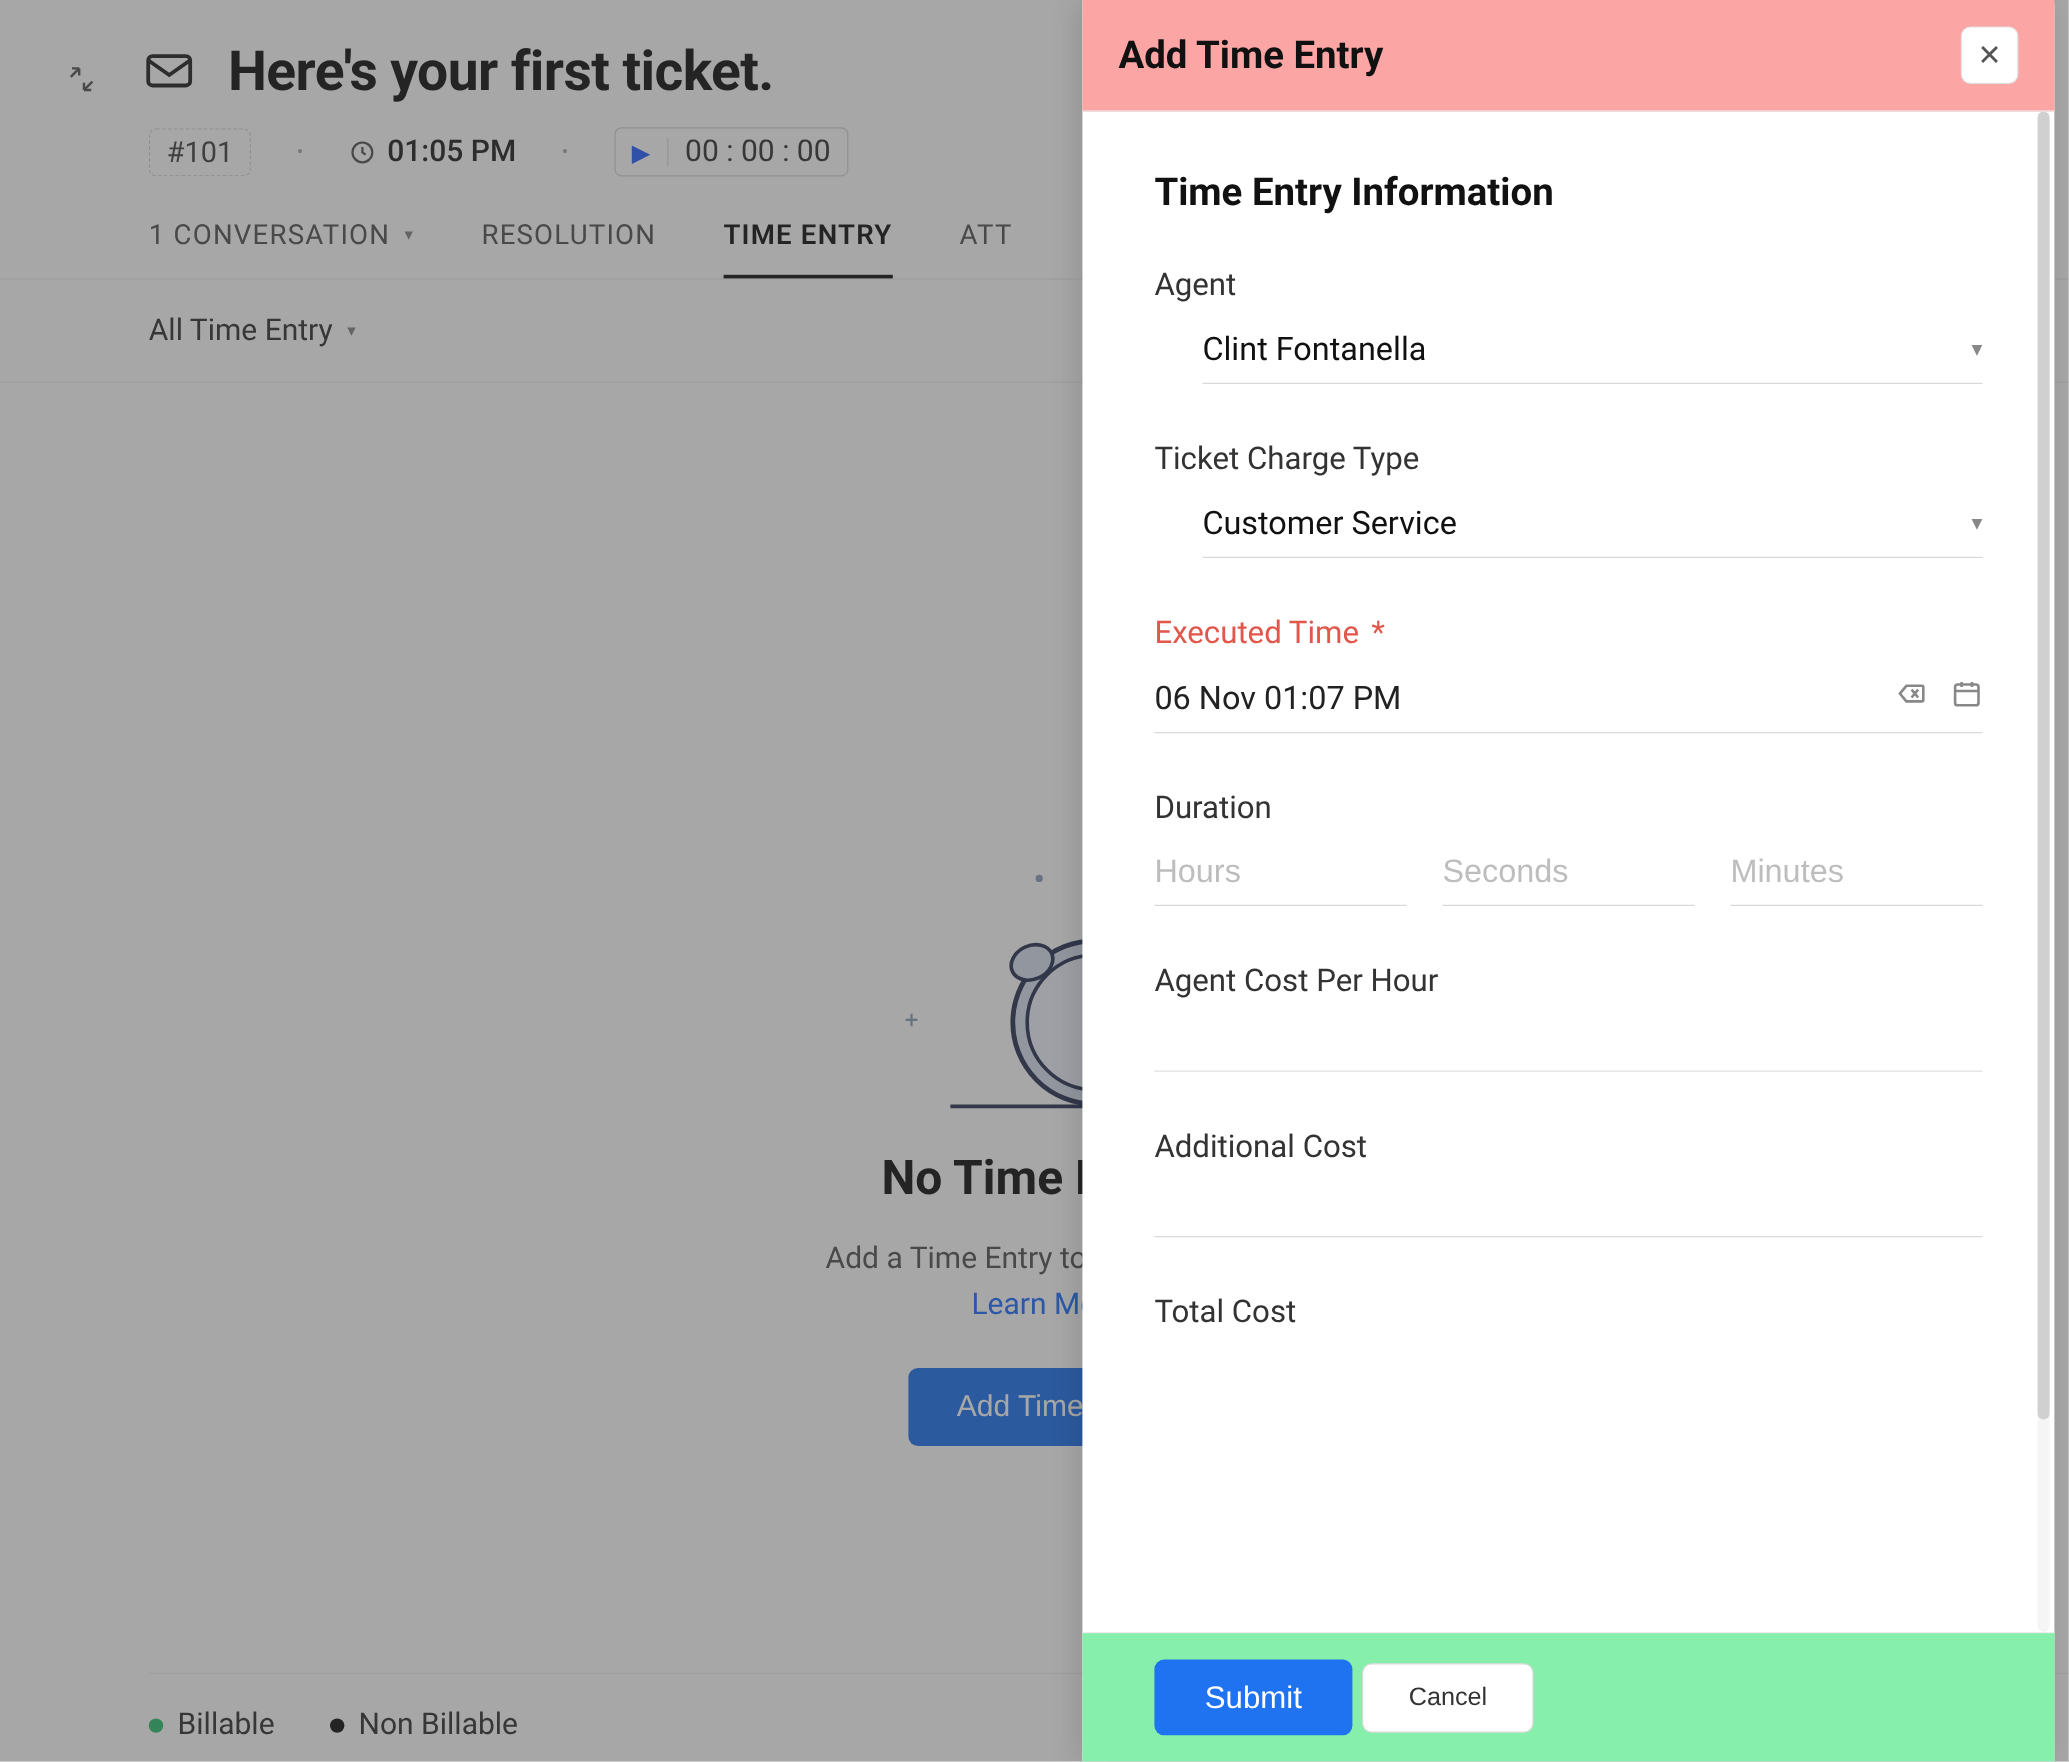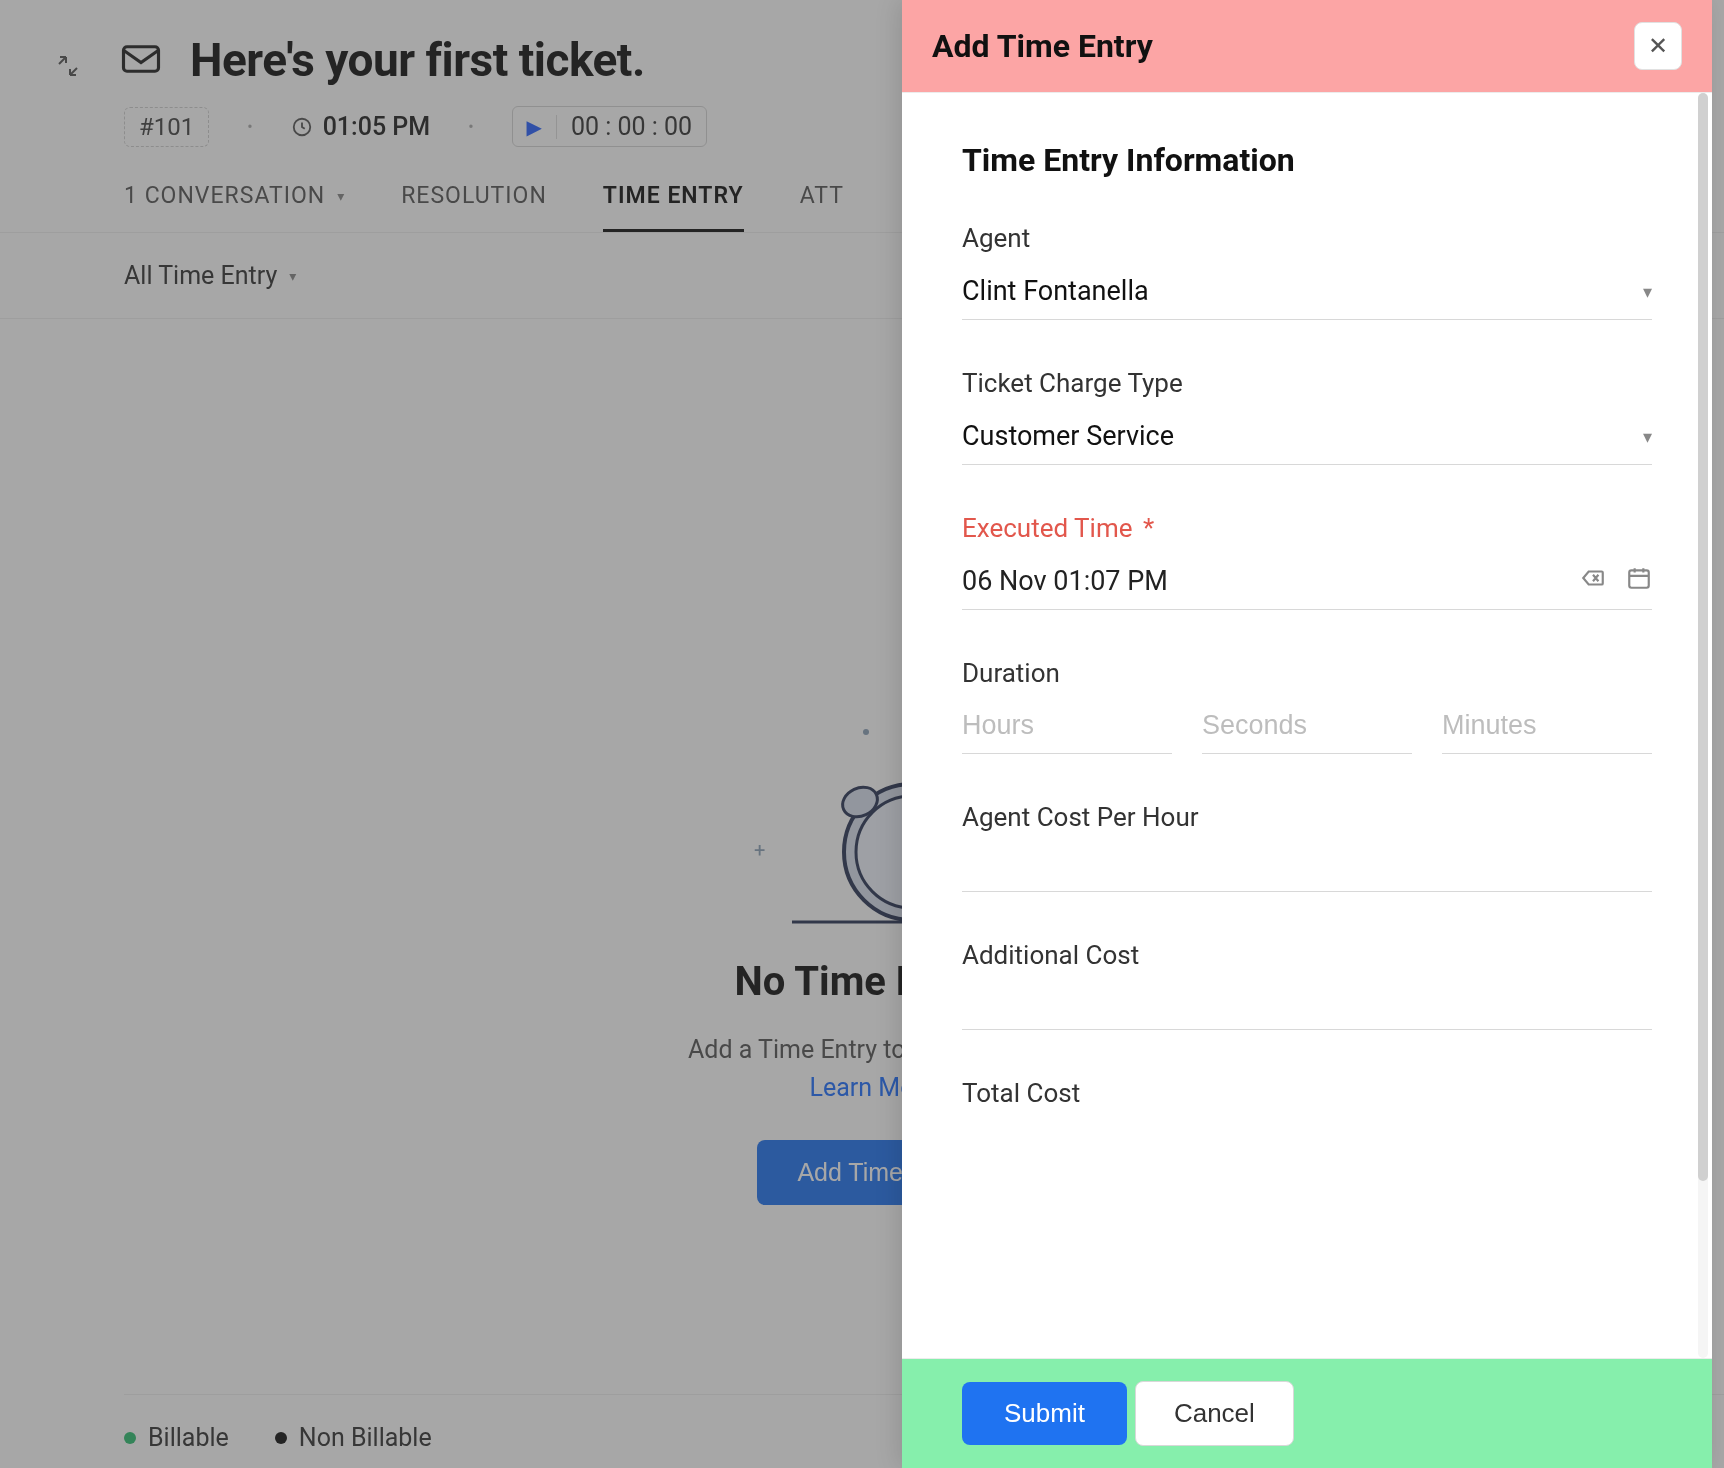--- a/index.html
+++ b/index.html
@@ -286,20 +286,21 @@
   }
 
   .select-row, .input-row {
     display: flex;
     align-items: center;
     justify-content: space-between;
     border-bottom: 1.5px solid #d8d8d8;
     padding: 6px 0 12px 0;
     font-size: 27px;
     color: #111;
+    margin-left: 40px;
   }
   .select-row { cursor: pointer; }
   .dropdown-caret {
     color: #888;
     font-size: 18px;
   }
 
   .date-row {
     display: flex;
     align-items: center;
@@ -383,21 +384,21 @@
     font-size: 26px;
     font-weight: 500;
     padding: 16px 42px;
     border: none;
     border-radius: 8px;
     cursor: pointer;
   }
   .btn-secondary {
     background: #fff;
     color: #333;
-    font-size: 26px;
+    font-size: 21px;
     padding: 16px 38px;
     border: 1px solid #d8d8d8;
     border-radius: 8px;
     cursor: pointer;
   }
 
 </style>
 </head>
 <body>
 

